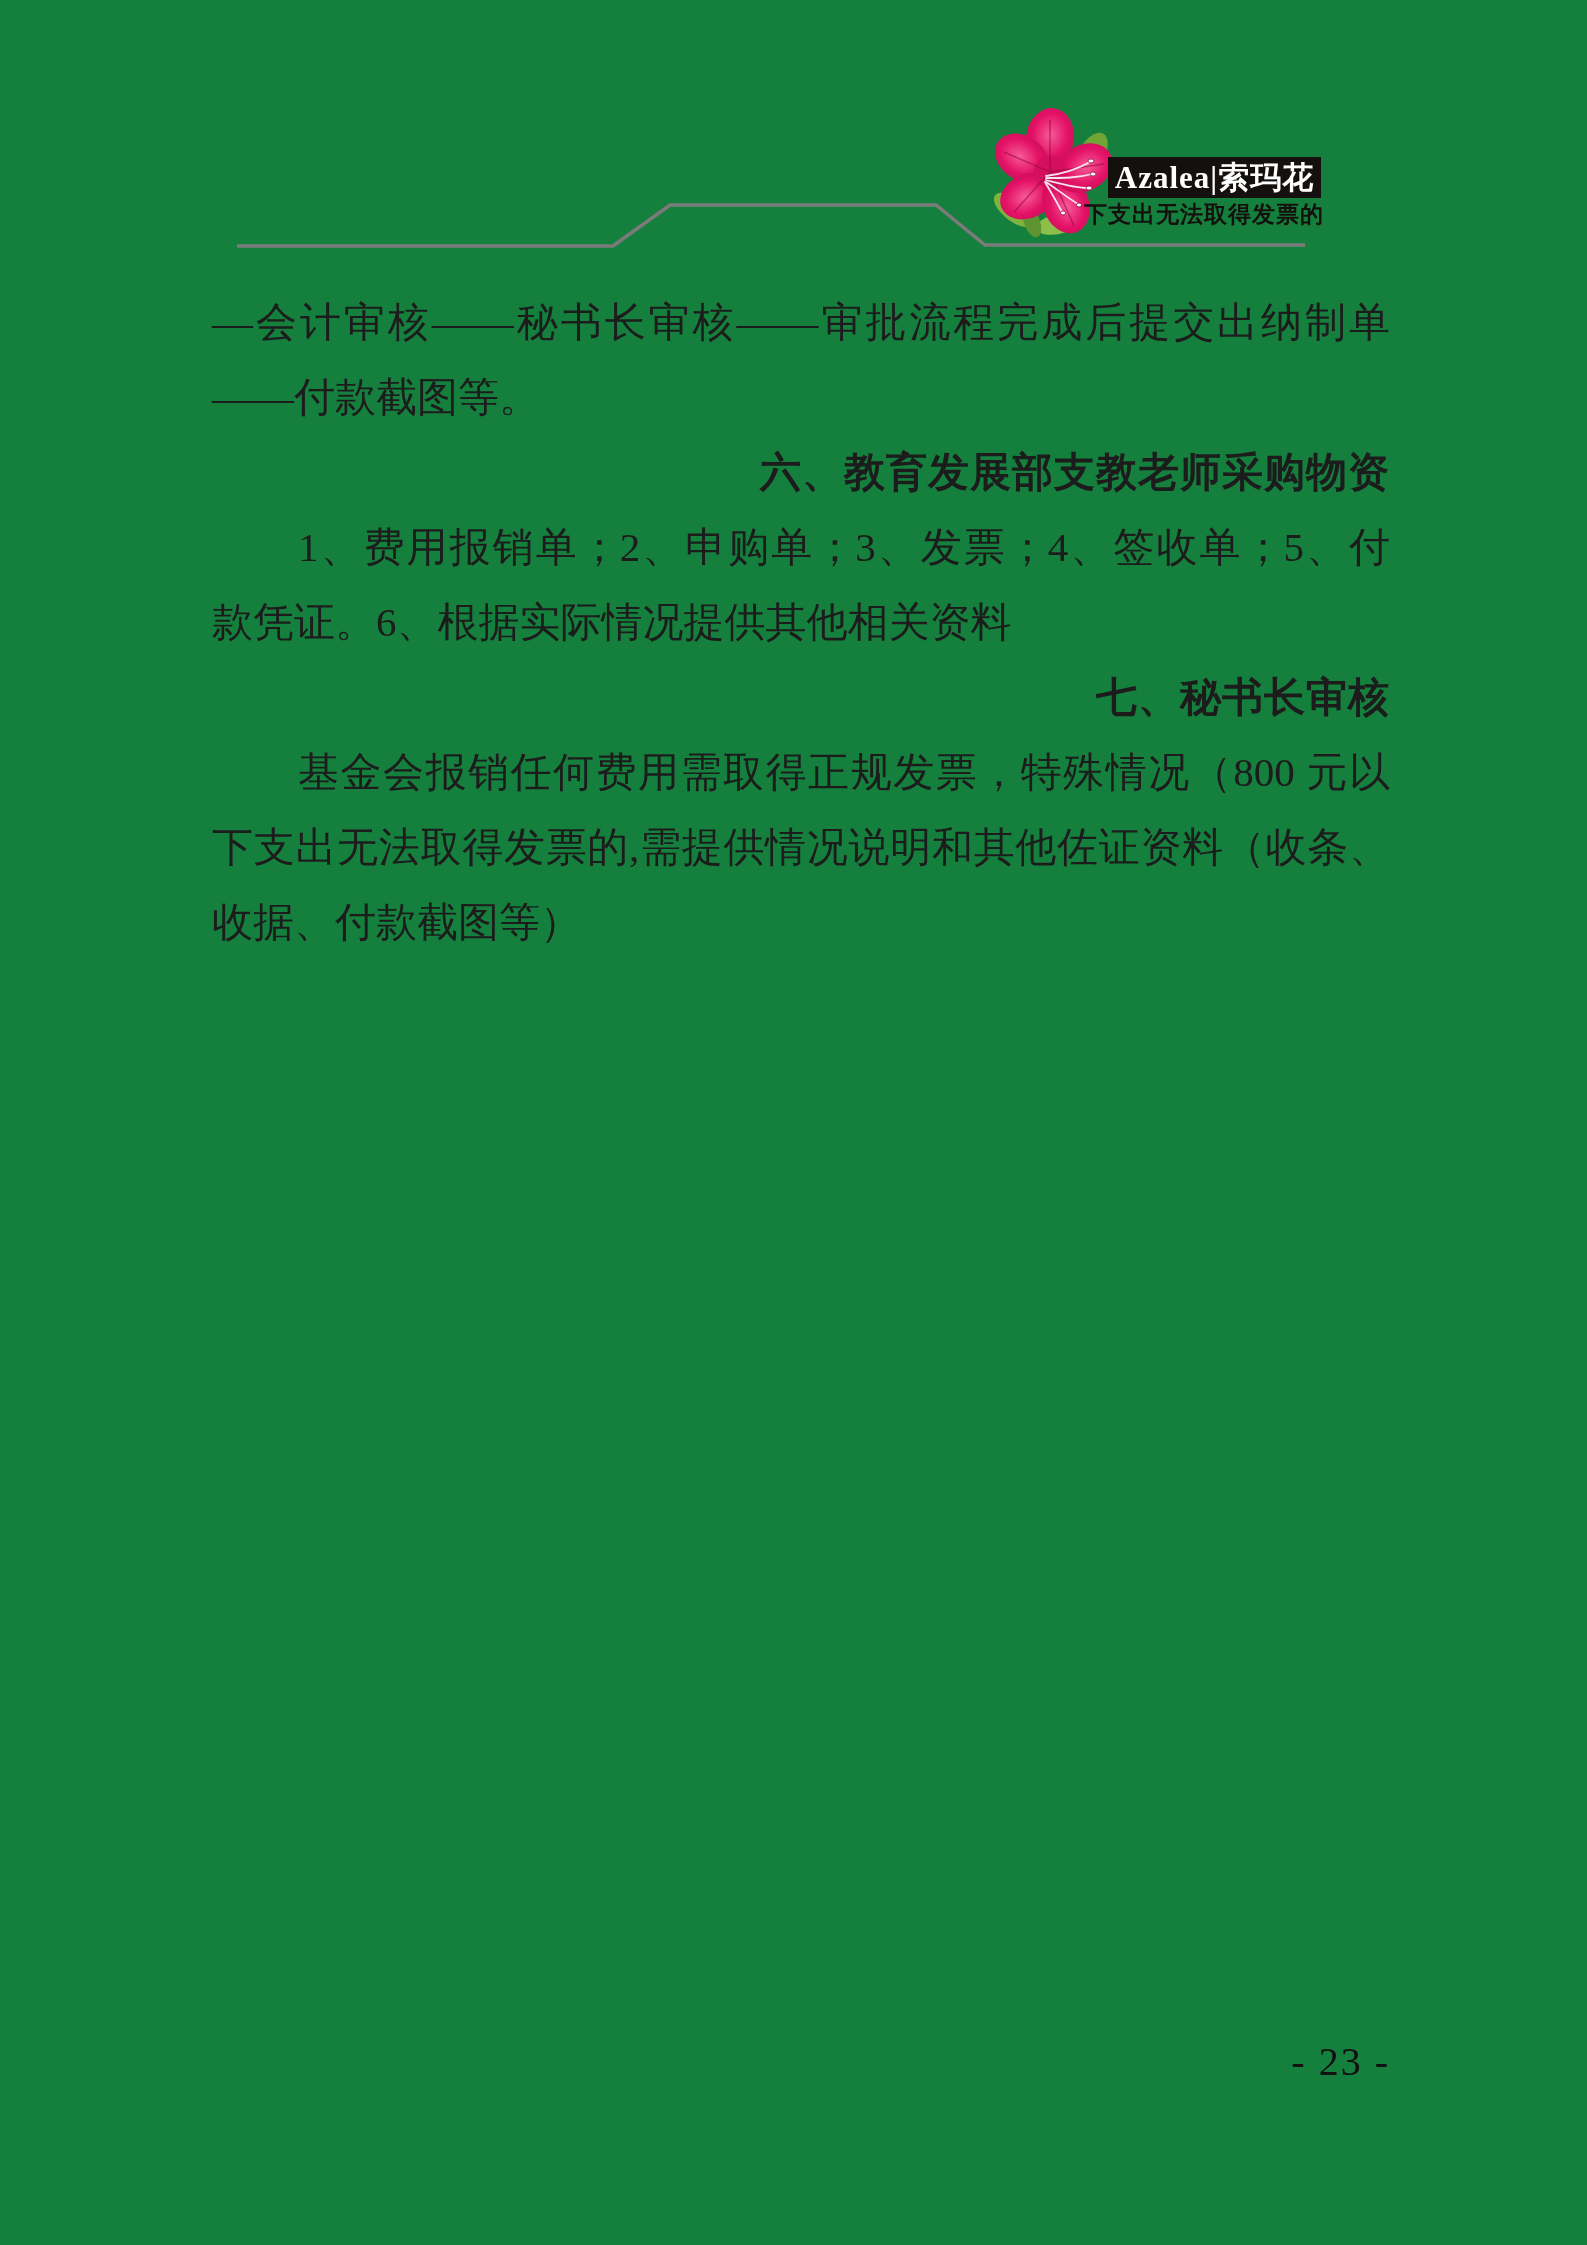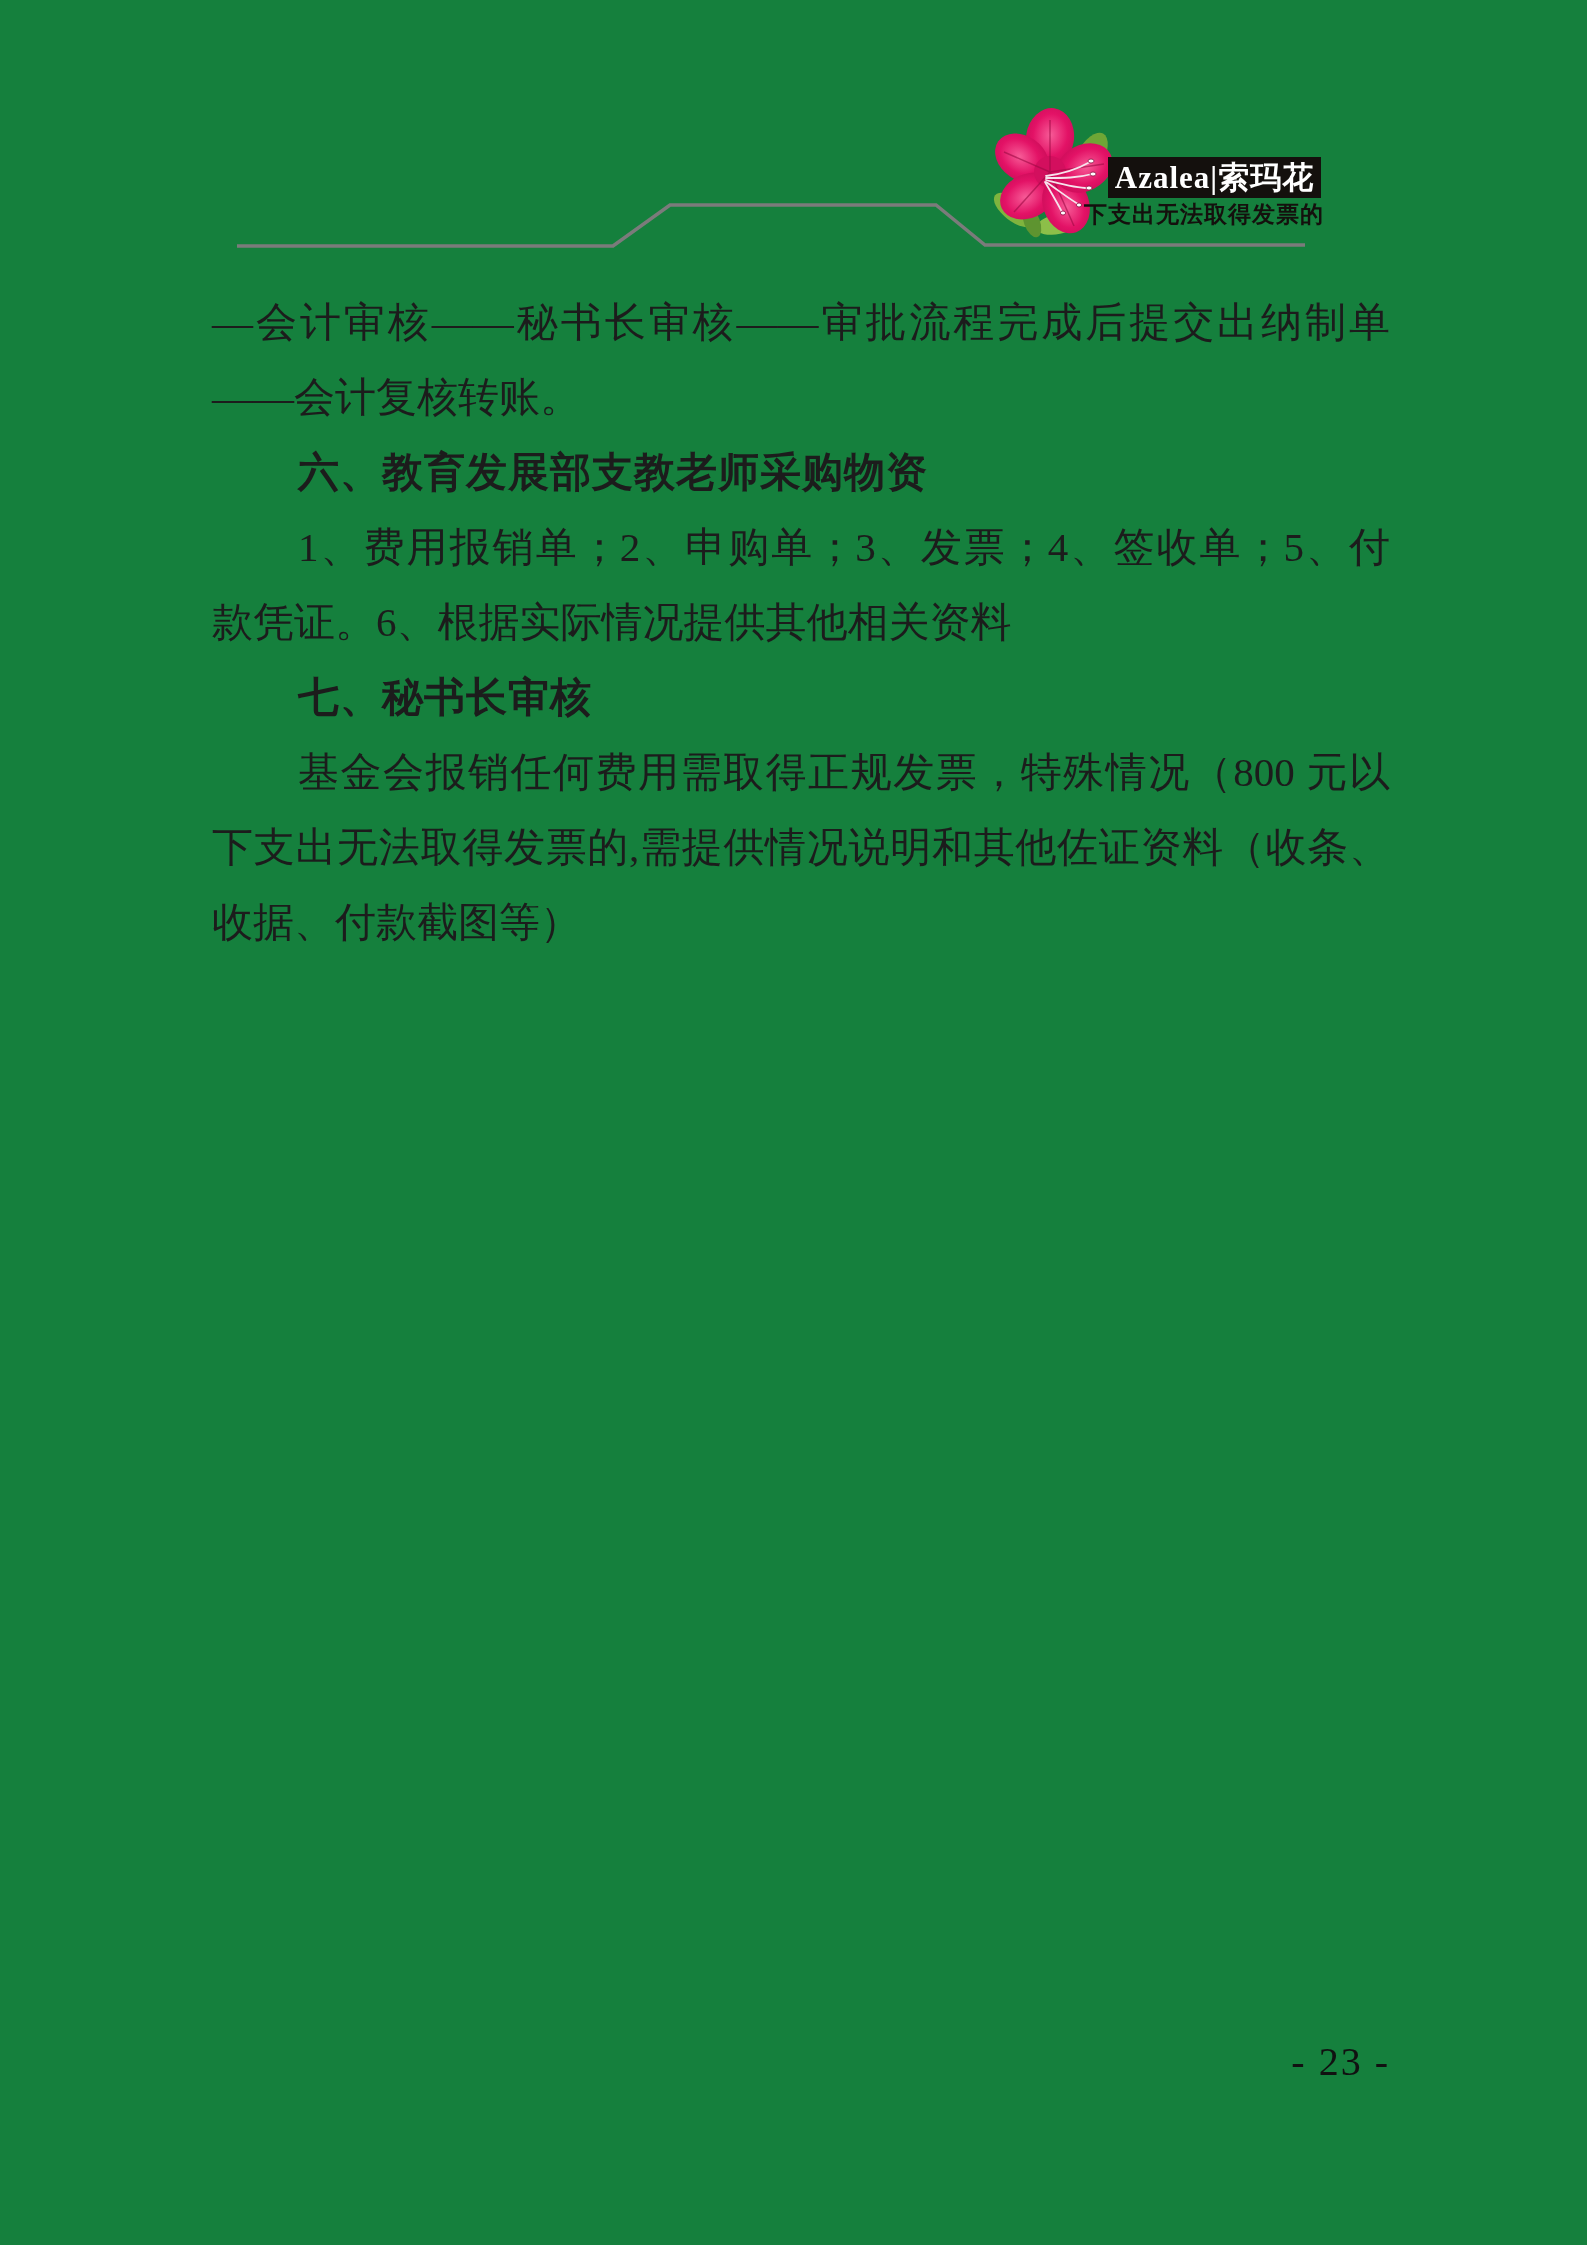--- a/index.html
+++ b/index.html
@@ -31,21 +31,21 @@
     position:absolute; left:212px; top:285px; width:1178px;
     font-size:41px; color:#1c1c1c;
   }
   .line { height:75px; line-height:75px; white-space:nowrap; }
   .line.just {
     white-space:normal;
     text-align:justify; text-align-last:justify;
     -moz-text-align-last:justify;
     text-justify:inter-character;
   }
-  .line.ind { text-indent:86px; }
+  .line.ind { text-indent:86px;text-align:right; }
   .line.heading {
     font-family:"Liberation Sans", sans-serif;
     font-weight:bold; letter-spacing:1px;
   }
   
   .page-num {
     position:absolute; top:2038px; right:197px;
     font-family:"Liberation Serif", serif;
     font-size:40px; color:#111111; letter-spacing:2px; white-space:nowrap;
   }
@@ -108,21 +108,21 @@
   </svg>
 
   <div class="brand-box">
     <span>Azalea|索玛花</span>
   </div>
 
   <div class="brand-sub">下支出无法取得发票的</div>
 
   <div class="doc" id="doc-lines">
       <div class="line just">—会计审核——秘书长审核——审批流程完成后提交出纳制单</div>
-      <div class="line">——会计复核转账。</div>
+      <div class="line">——付款截图等。</div>
       <div class="line heading ind">六、教育发展部支教老师采购物资</div>
       <div class="line just ind">1、费用报销单；2、申购单；3、发票；4、签收单；5、付</div>
       <div class="line">款凭证。6、根据实际情况提供其他相关资料</div>
       <div class="line heading ind">七、秘书长审核</div>
       <div class="line just ind">基金会报销任何费用需取得正规发票，特殊情况（800 元以</div>
       <div class="line just">下支出无法取得发票的,需提供情况说明和其他佐证资料（收条、</div>
       <div class="line">收据、付款截图等）</div>
     </div>
 
   <div class="page-num">- 23 -</div>

